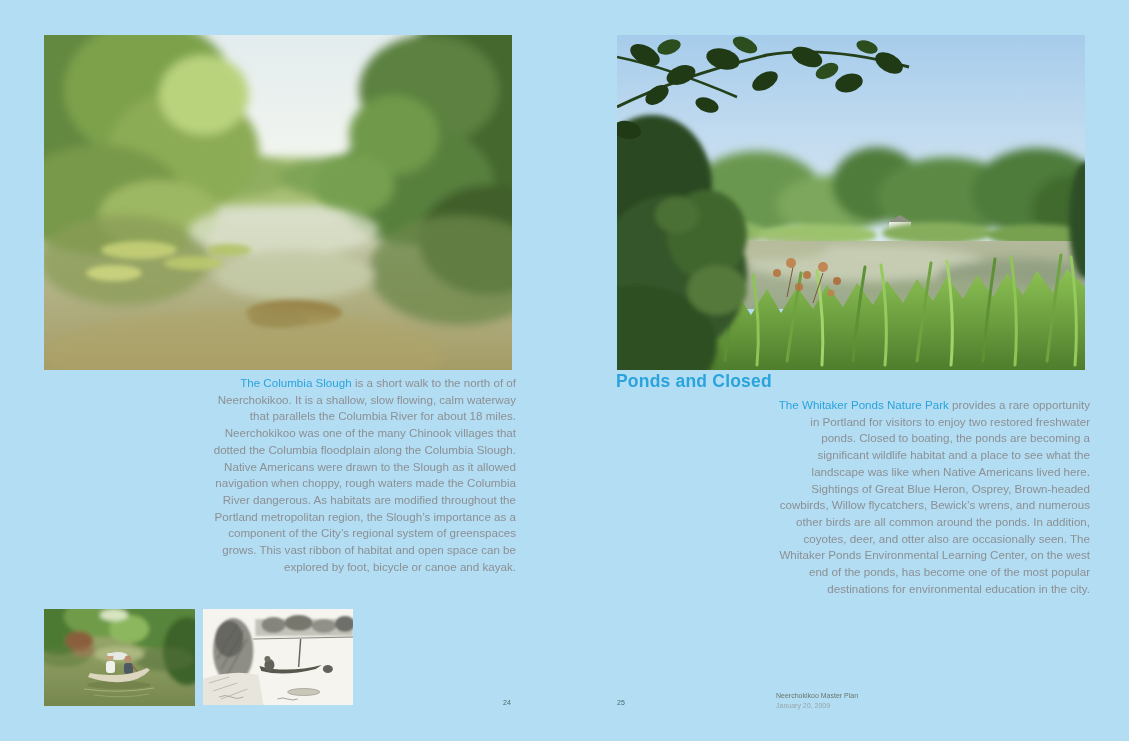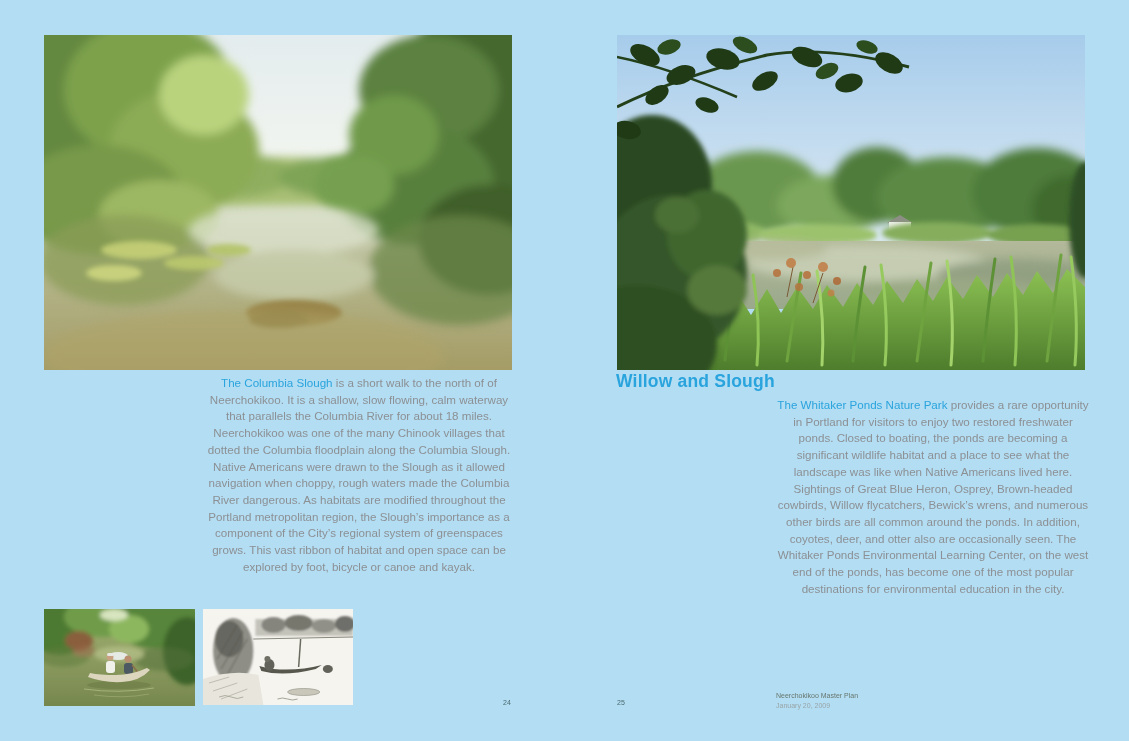--- a/index.html
+++ b/index.html
@@ -22,21 +22,21 @@
   .photo svg{display:block;width:100%;height:100%;}
   .photo-main-left{left:44px;top:35px;width:468px;height:335px;}
   .photo-main-right{left:617px;top:35px;width:468px;height:335px;}
   .photo-canoe{left:44px;top:609px;width:151px;height:97px;}
   .photo-sketch{left:203px;top:609px;width:150px;height:96px;}
   .body-text{
     position:absolute;
     font-size:11.6px;
     line-height:16.7px;
     color:var(--body-text);
-    text-align:center;
+    text-align:right;
   }
   .text-left{left:202px;top:375px;width:314px;}
   .text-right{left:776px;top:397px;width:314px;}
   .lead{color:var(--accent);}
   .section-heading{
     position:absolute;
     left:616px;top:371px;
     font-size:17.5px;
     color:var(--accent);
     letter-spacing:0.2px;
@@ -306,21 +306,21 @@
         <g fill="#2c4d1e">
           <ellipse cx="52" cy="12" rx="12" ry="7" transform="rotate(-18 52 12)"></ellipse>
           <ellipse cx="128" cy="10" rx="13" ry="7" transform="rotate(25 128 10)"></ellipse>
           <ellipse cx="210" cy="36" rx="12" ry="7" transform="rotate(-25 210 36)"></ellipse>
           <ellipse cx="250" cy="12" rx="11" ry="6" transform="rotate(18 250 12)"></ellipse>
         </g>
       </g>
     </svg>
   </div>
 
-  <h2 class="section-heading">Willow and Slough</h2>
+  <h2 class="section-heading">Ponds and Closed</h2>
 
   <p class="body-text text-right"><span class="lead">The Whitaker Ponds Nature Park</span><span> provides a rare opportunity in Portland for visitors to enjoy two restored freshwater ponds. Closed to boating, the ponds are becoming a significant wildlife habitat and a place to see what the landscape was like when Native Americans lived here. Sightings of Great Blue Heron, Osprey, Brown-headed cowbirds, Willow flycatchers, Bewick’s wrens, and numerous other birds are all common around the ponds. In addition, coyotes, deer, and otter also are occasionally seen. The Whitaker Ponds Environmental Learning Center, on the west end of the ponds, has become one of the most popular destinations for environmental education in the city.</span></p>
 
   <div class="doc-footer">
     <span class="footer-title">Neerchokikoo Master Plan</span>
     <span class="footer-date">January 20, 2009</span>
   </div>
 
   <div class="page-num page-num-right">25</div>
 

